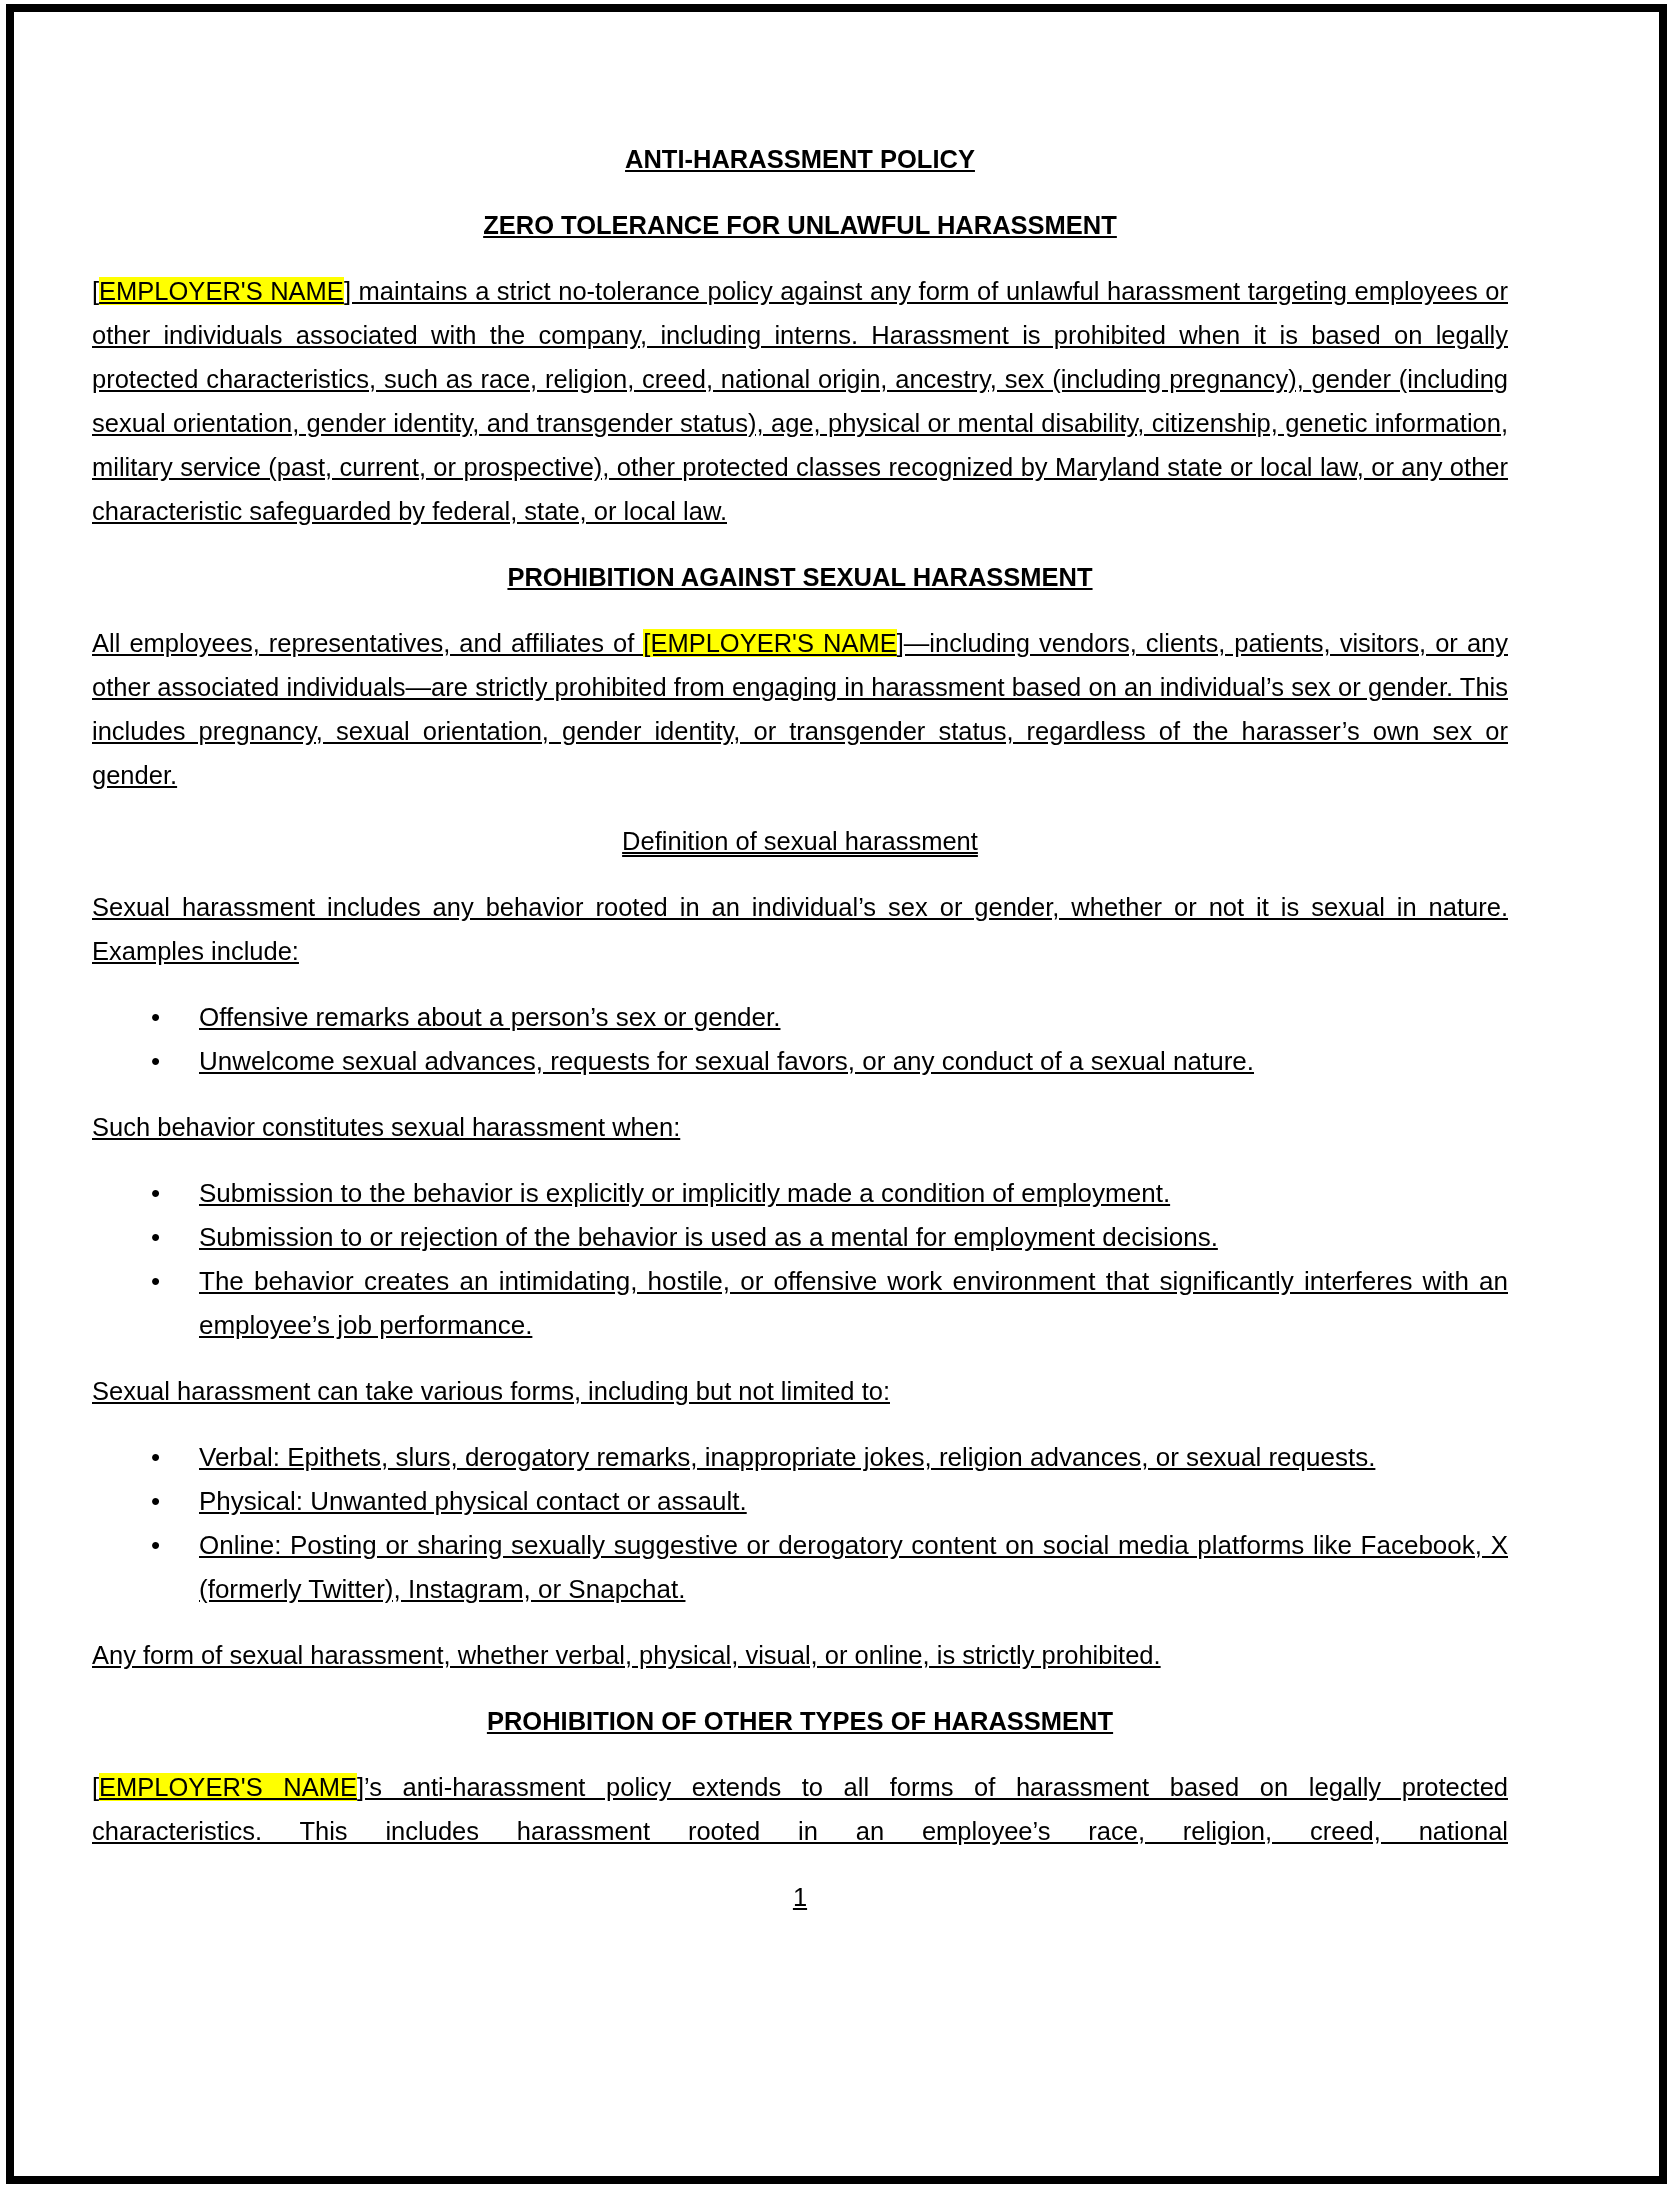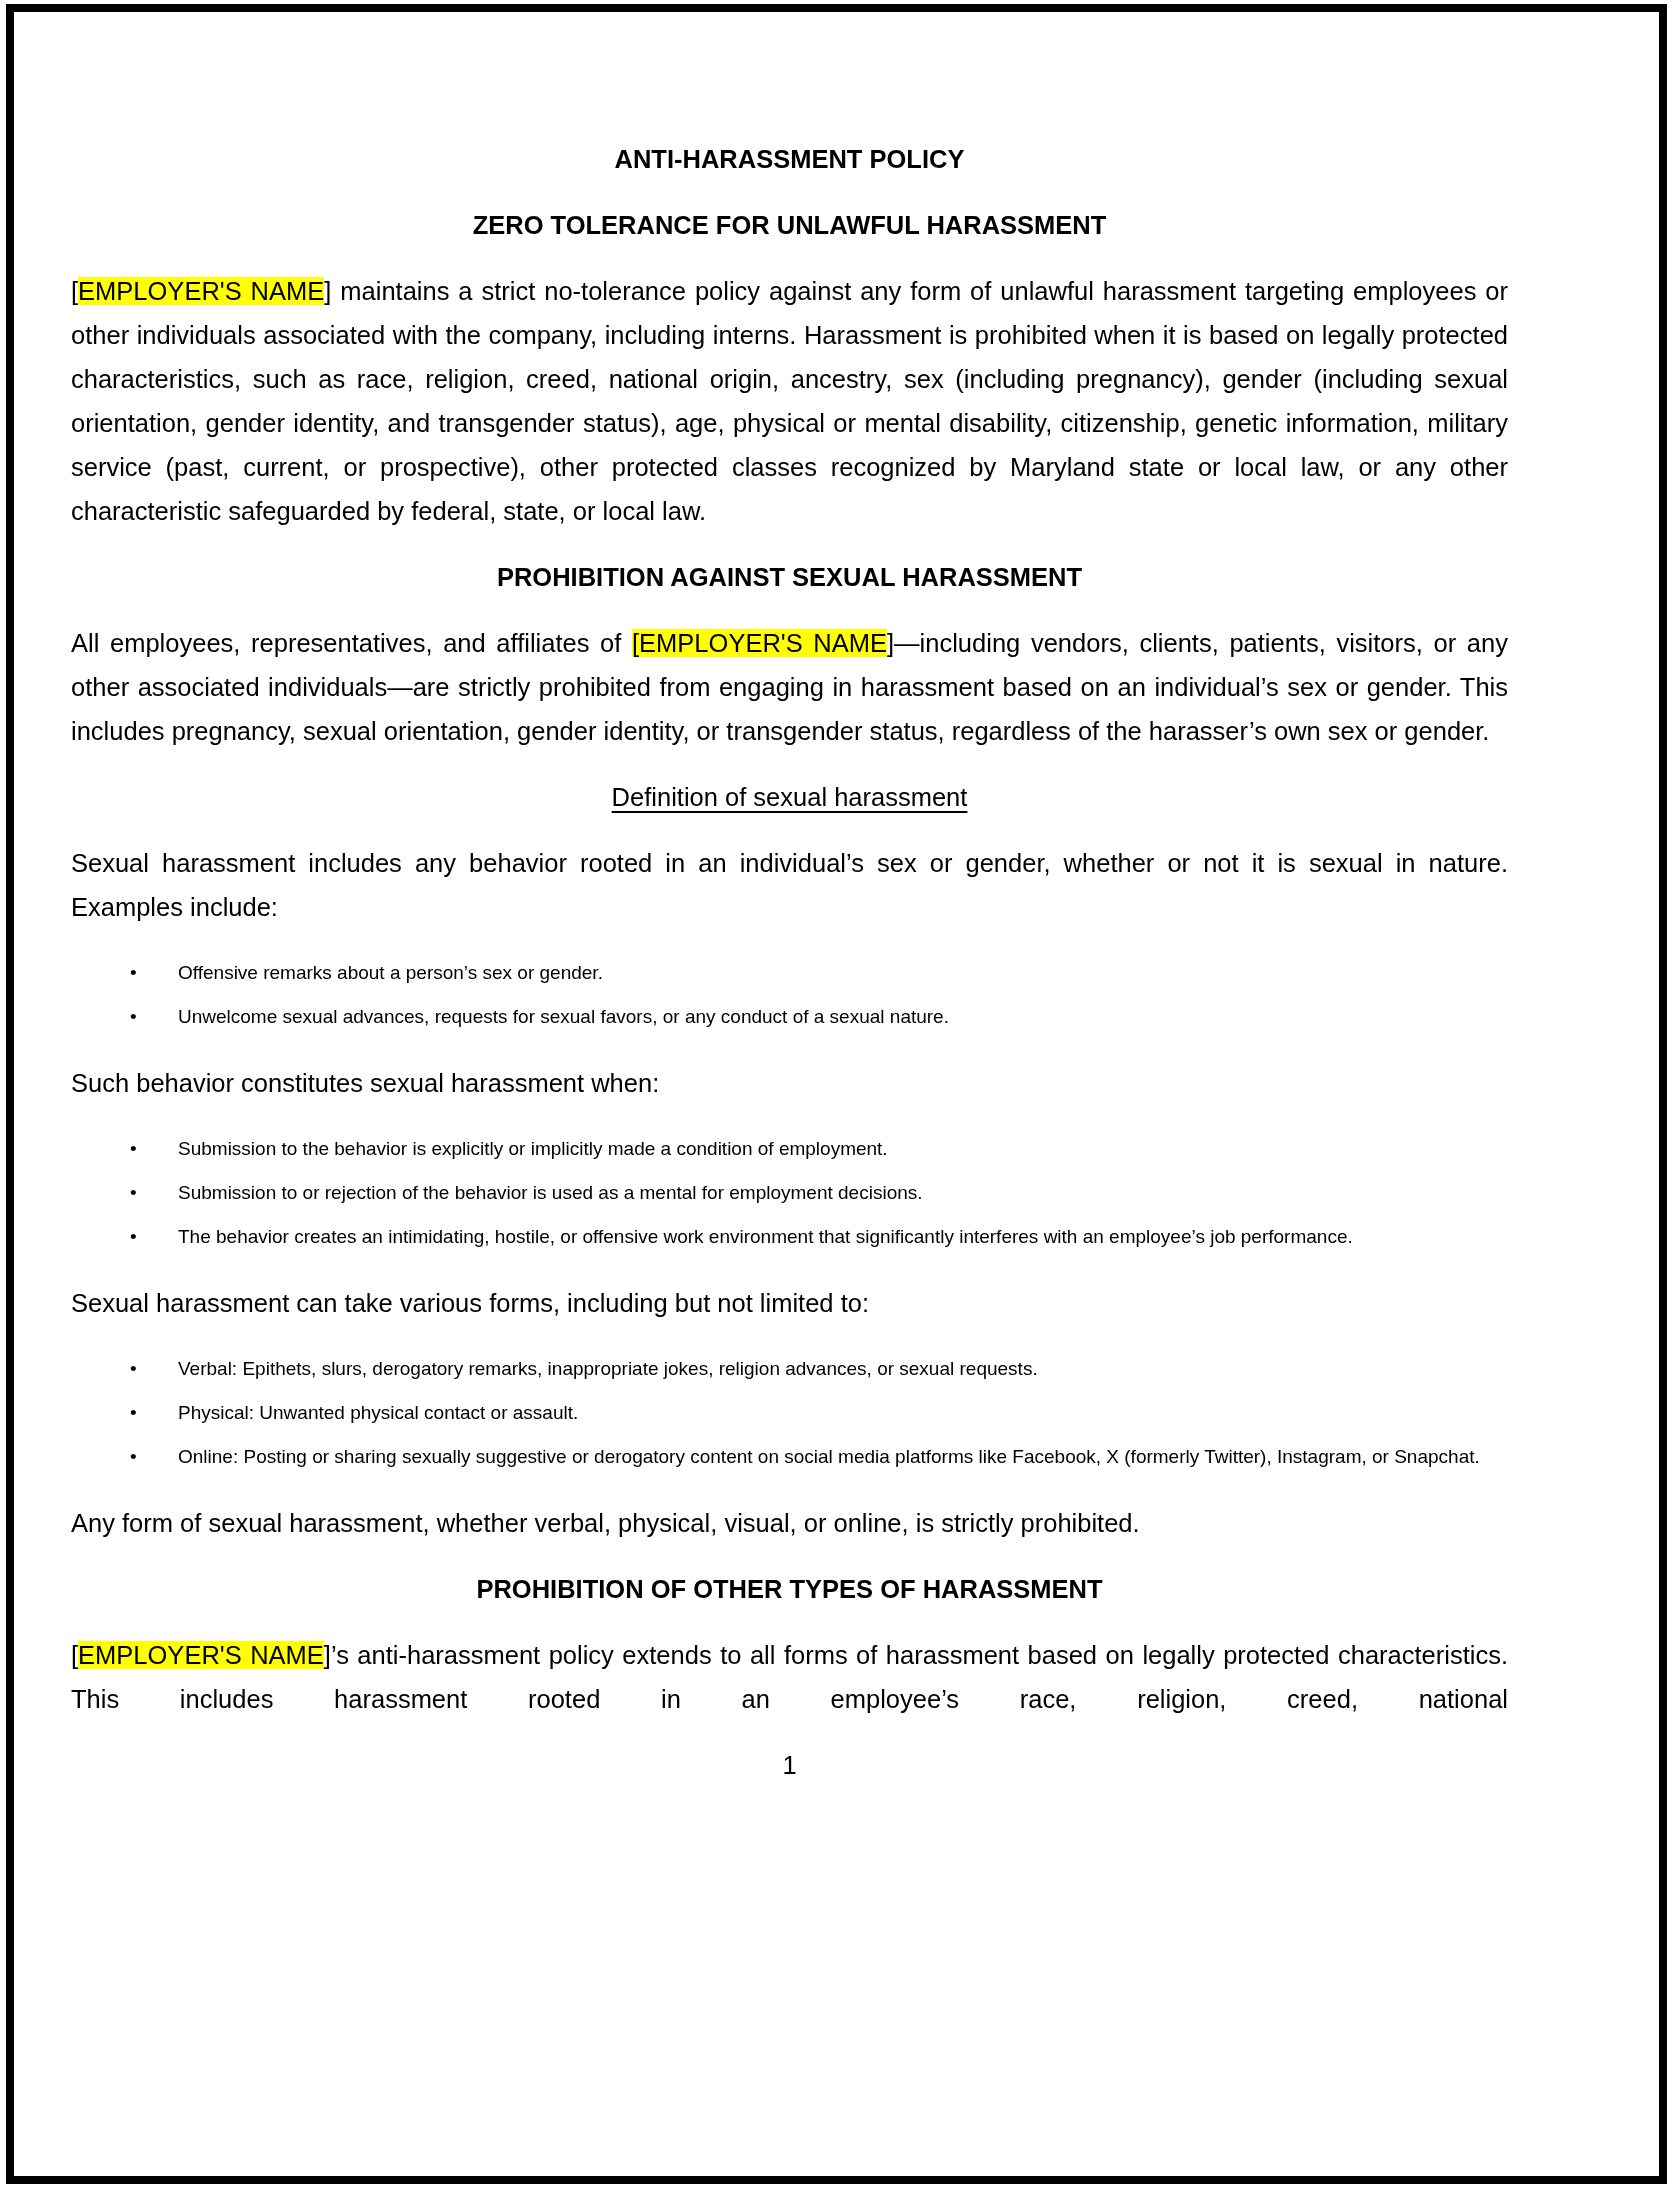--- a/index.html
+++ b/index.html
@@ -13,21 +13,22 @@
     color: #000000;
   }
   .frame {
     position: absolute;
     top: 4.4px; left: 6.1px; right: 6.1px; bottom: 2.6px;
     border: 8px solid #000000;
     pointer-events: none;
   }
   .content {
     position: relative;
-    padding: 137px 165px 0 71px;
+    padding: 137px 165px 0 92px;
+    text-decoration: underline;
   }
   .block {
     font-size: 25.5px;
     line-height: 44px;
     margin: 0 0 22px 0;
   }
   .title {
     text-align: center;
     font-weight: bold;
   }
@@ -43,21 +44,21 @@
   .paragraph { text-align: justify; }
   .justify-last { text-align-last: justify; }
   ul.list {
     list-style: none;
     margin: 0 0 22px 0;
     padding: 0;
   }
   ul.list li {
     position: relative;
     padding-left: 107px;
-    font-size: 19px;
+    font-size: 26px;
     line-height: 44px;
     text-align: justify;
   }
   ul.list li::before {
     content: "\2022";
     position: absolute;
     left: 59px;
     top: 0;
   }
   .hl { background: #ffff00; }

